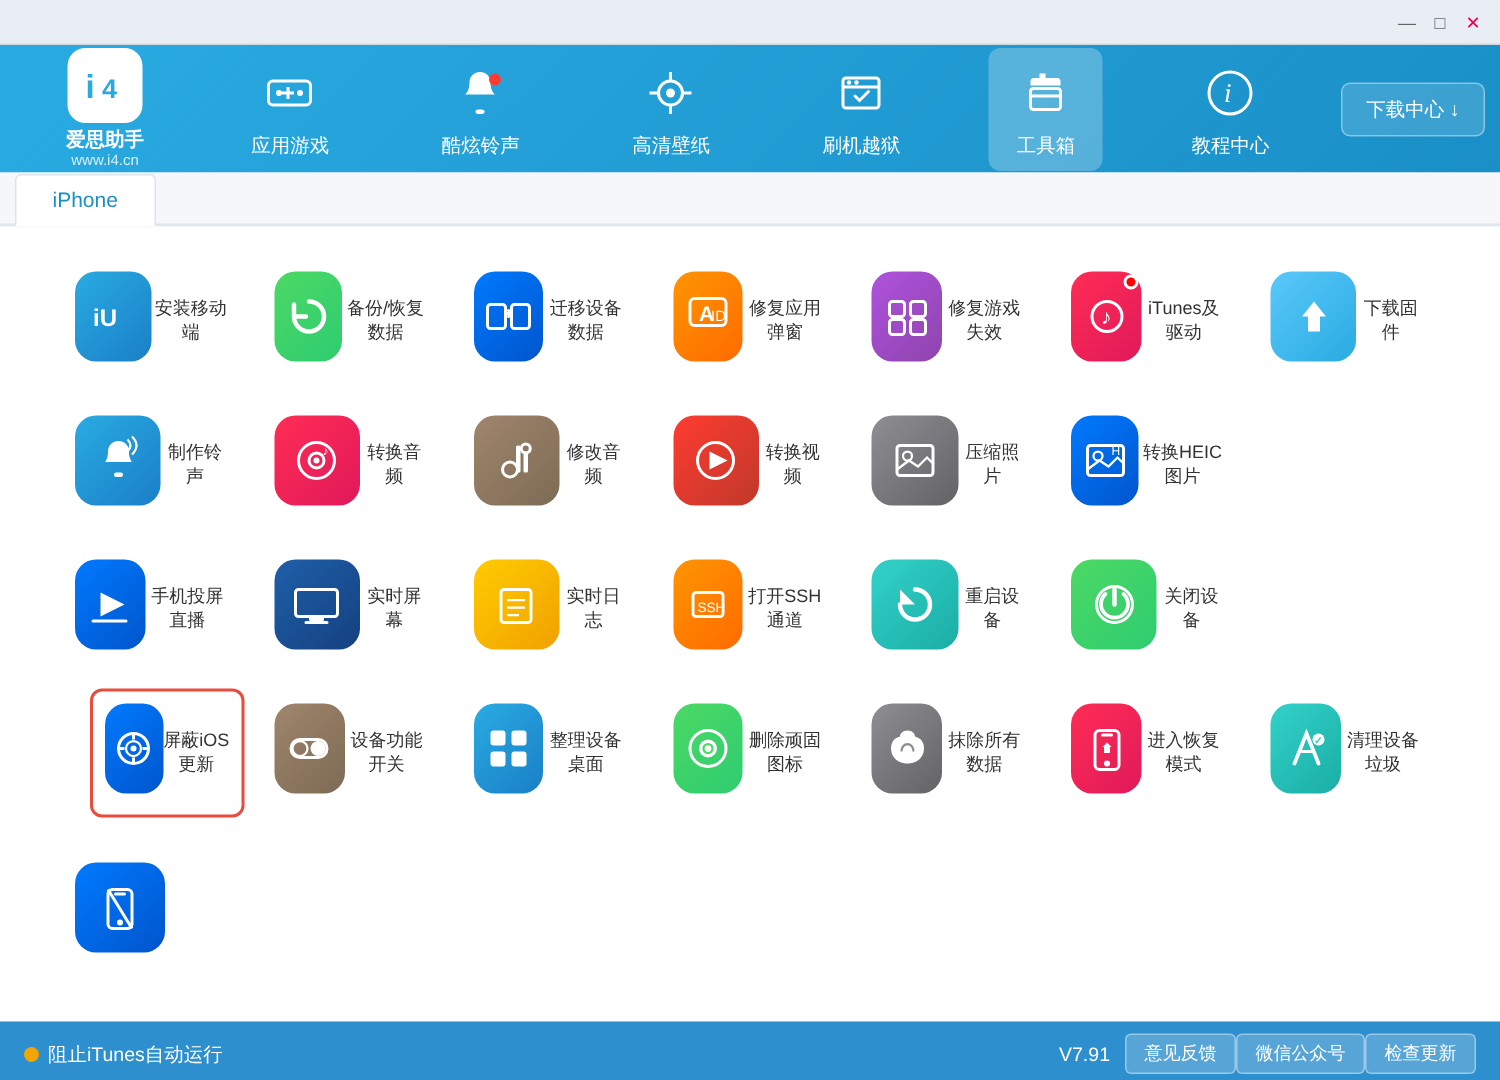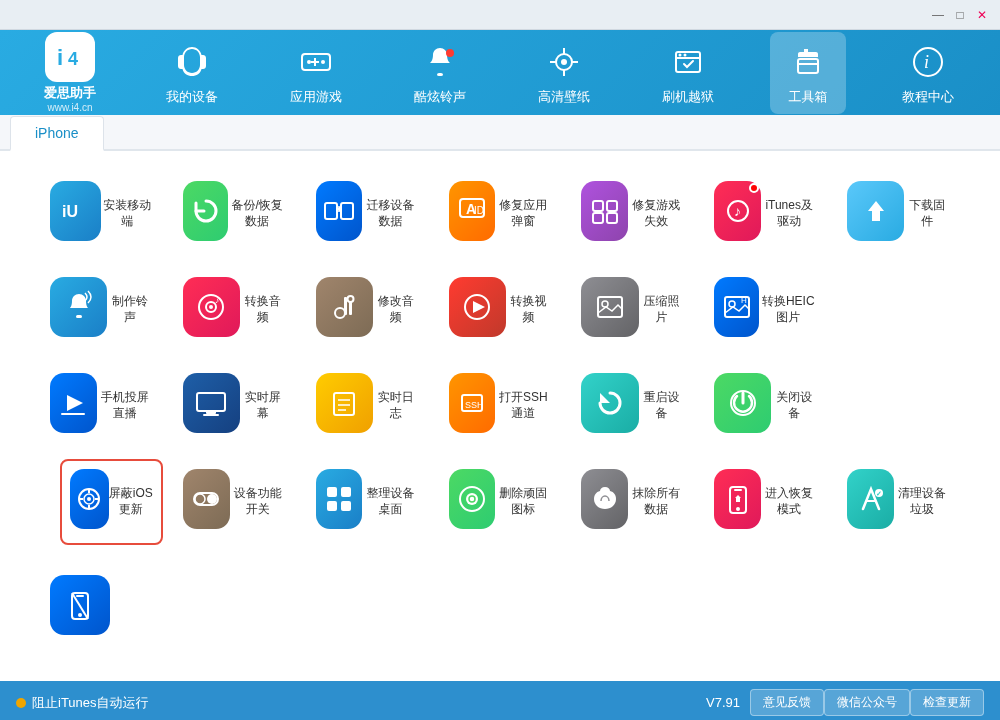--- a/index.html
+++ b/index.html
@@ -221,28 +221,20 @@
       </svg>
     </div>
     <div style="font-size:13px;color:white;font-weight:bold;">爱思助手</div>
     <div style="font-size:10px;color:rgba(255,255,255,0.8);">www.i4.cn</div>
   </div>
 
   <div class="nav-items">
     <div class="nav-item">
       <div class="nav-icon">
         <svg width="36" height="36" viewBox="0 0 36 36" fill="white">
-          <path d="M18 3C13.5 3 9.5 6.5 8.5 11H7C5.3 11 4 12.3 4 14v8c0 1.7 1.3 3 3 3h1.5c1 4.5 5 7 9.5 7s8.5-2.5 9.5-7H29c1.7 0 3-1.3 3-3v-8c0-1.7-1.3-3-3-3h-1.5C26.5 6.5 22.5 3 18 3zm0 2c4.4 0 8 3.6 8 8v8c0 4.4-3.6 8-8 8s-8-3.6-8-8v-8c0-4.4 3.6-8 8-8z"></path>
-        </svg>
-      </div>
-      <div class="nav-label">我的设备</div>
-    </div>
-    <div class="nav-item">
-      <div class="nav-icon">
-        <svg width="36" height="36" viewBox="0 0 36 36" fill="white">
           <rect x="4" y="10" width="28" height="16" rx="3" fill="none" stroke="white" stroke-width="2"></rect>
           <circle cx="11" cy="18" r="2" fill="white"></circle>
           <circle cx="25" cy="18" r="2" fill="white"></circle>
           <path d="M17 14v8M13 18h8" stroke="white" stroke-width="2"></path>
         </svg>
       </div>
       <div class="nav-label">应用游戏</div>
     </div>
     <div class="nav-item">
       <div class="nav-icon">
@@ -293,20 +285,21 @@
       <div class="nav-icon">
         <svg width="36" height="36" viewBox="0 0 36 36">
           <circle cx="18" cy="18" r="14" fill="none" stroke="white" stroke-width="2"></circle>
           <text x="14" y="24" font-size="18" fill="white" font-family="Times,serif" font-style="italic">i</text>
         </svg>
       </div>
       <div class="nav-label">教程中心</div>
     </div>
   </div>
 
+  <button class="download-btn">下载中心 ↓</button>
 </div>
 
 <div class="tab-bar">
   <div class="tab active">iPhone</div>
 </div>
 
 <div class="main-content">
 
   <div class="tools-grid">
 

